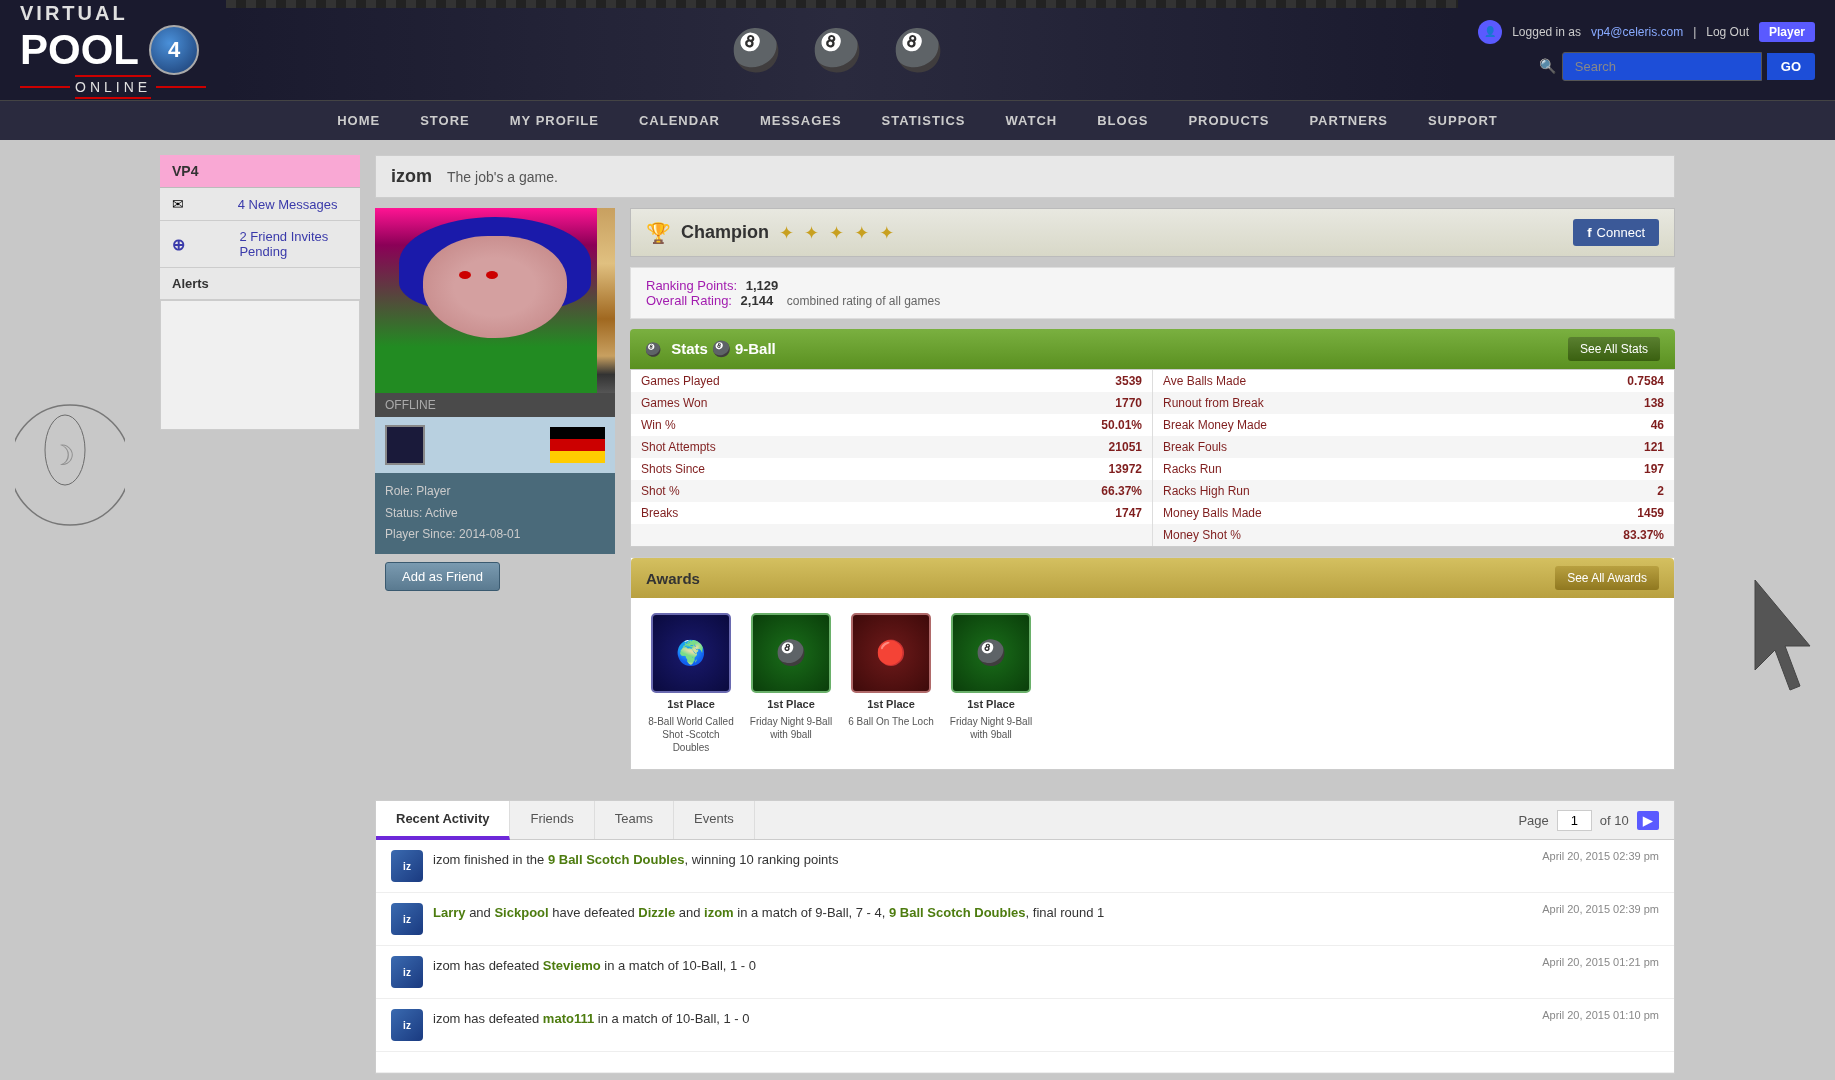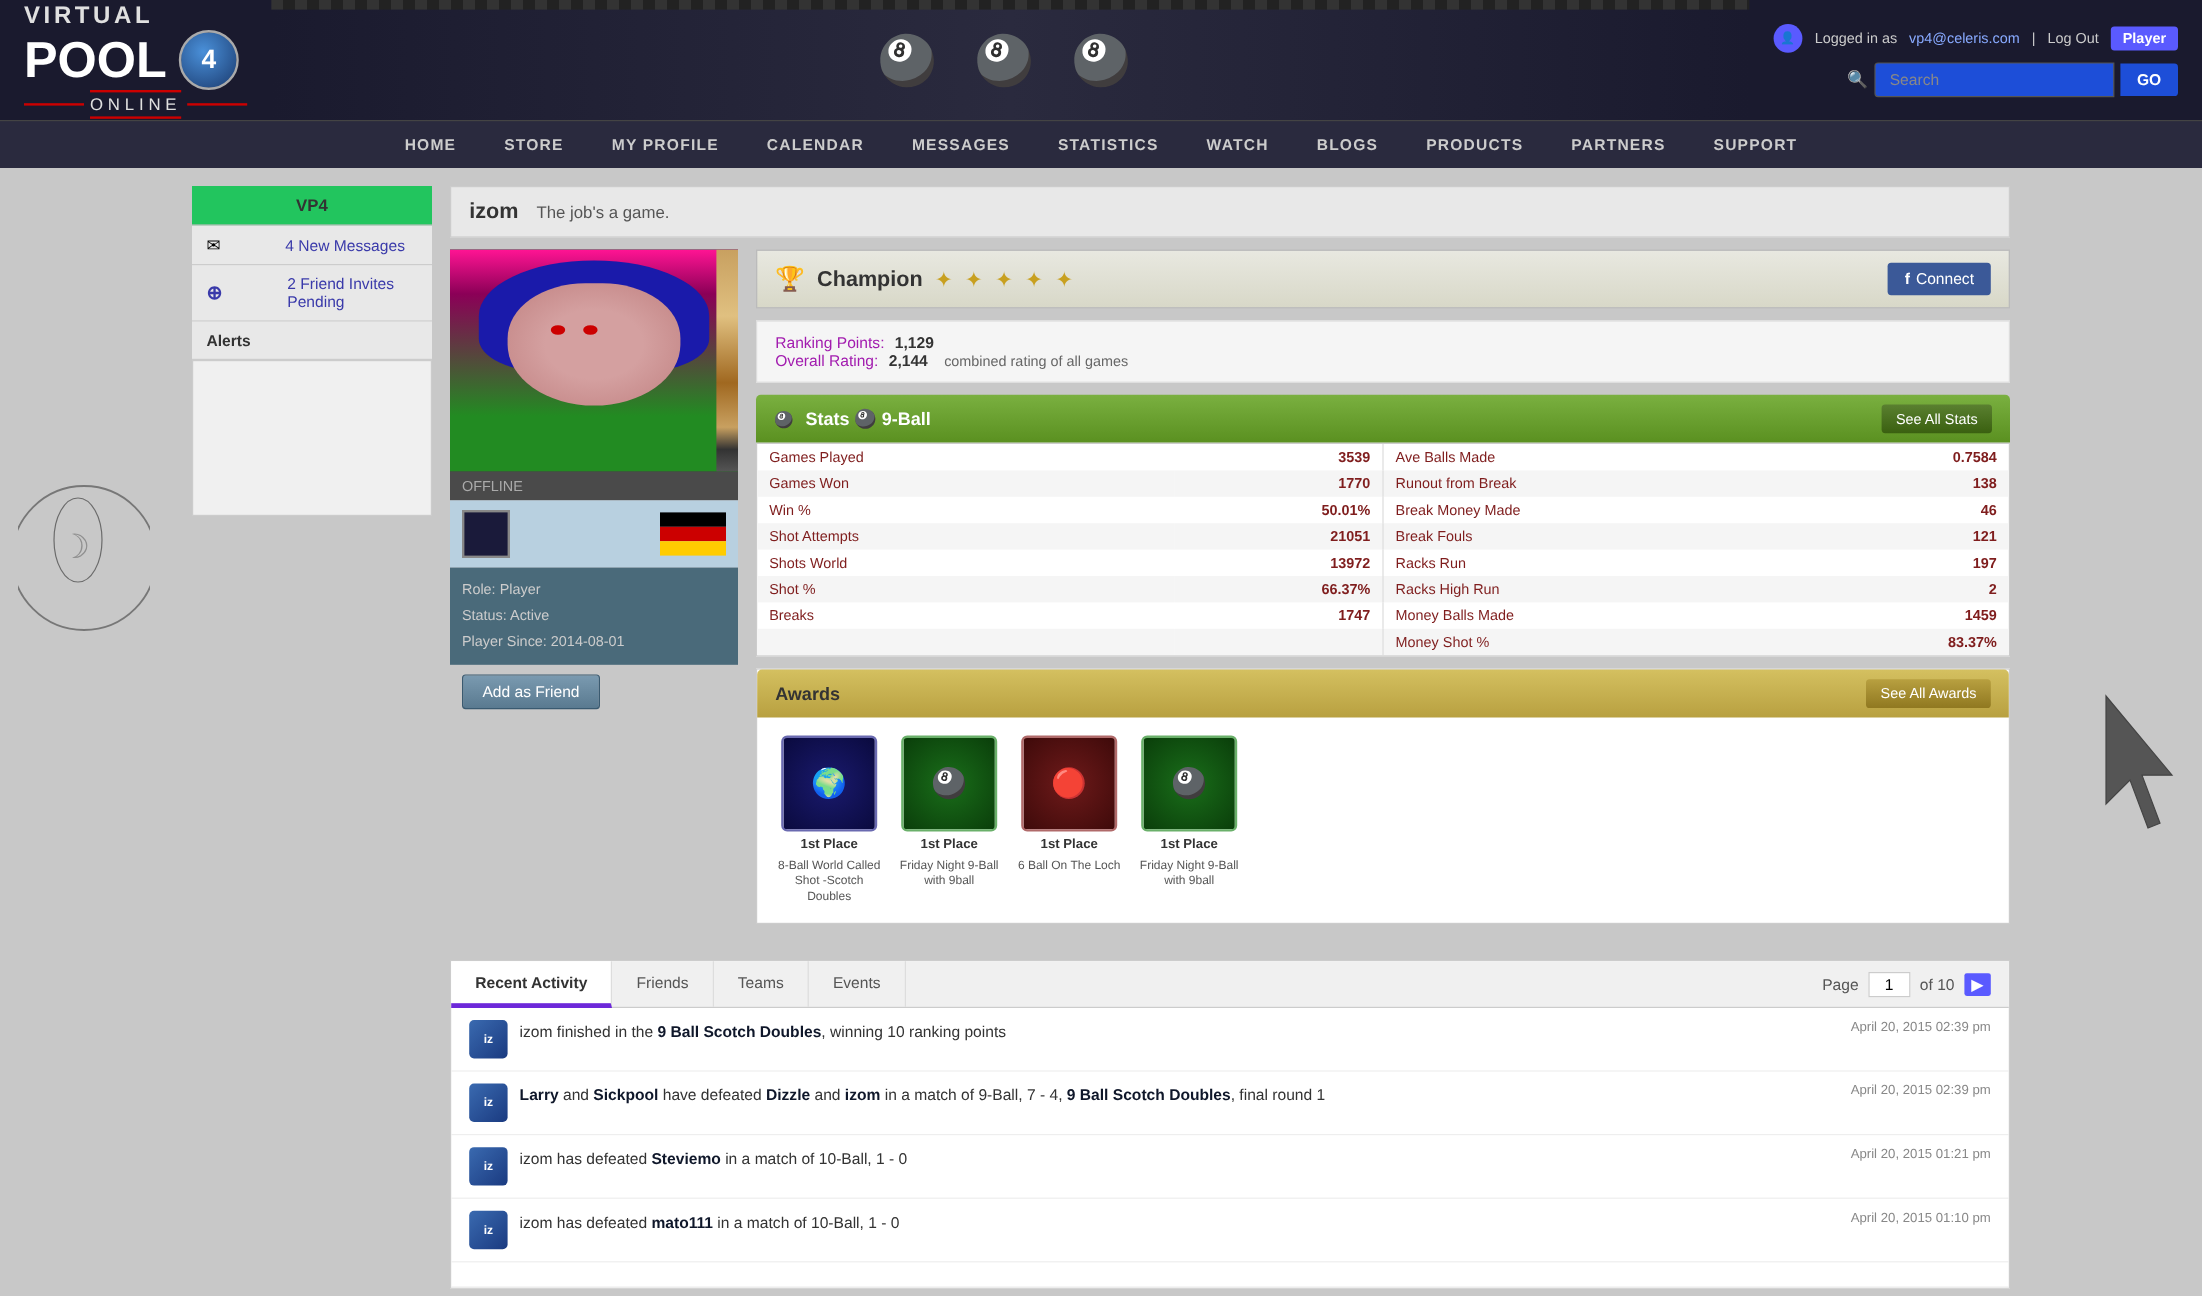--- a/index.html
+++ b/index.html
@@ -26,21 +26,21 @@
 
     
     #nav { background: #2a2a3e; height: 40px; display: flex; align-items: center; justify-content: center; gap: 30px; border-top: 1px solid #444; }
     .nav-item { color: #ccc; text-decoration: none; font-size: 13px; font-weight: bold; letter-spacing: 1px; cursor: pointer; padding: 10px 5px; }
 
     
     #main { display: flex; padding: 15px 160px 15px 160px; gap: 15px; }
     
     
     #sidebar { width: 200px; flex-shrink: 0; }
-    #sidebar-vp4 { background: #22c55e; padding: 8px 12px; font-weight: bold; font-size: 14px; color: #333; border-bottom: 1px solid #bbb; text-align: center; }
+    #sidebar-vp4 { background: #f9a8d4; padding: 8px 12px; font-weight: bold; font-size: 14px; color: #333; border-bottom: 1px solid #bbb; }
     #sidebar-messages { background: #e8e8e8; padding: 8px 12px; display: flex; align-items: center; gap: 8px; border-bottom: 1px solid #ccc; cursor: pointer; }
     #sidebar-friends { background: #e8e8e8; padding: 8px 12px; display: flex; align-items: center; gap: 8px; border-bottom: 1px solid #ccc; cursor: pointer; }
     .sidebar-icon { font-size: 14px; }
     .sidebar-link { color: #3a3aaa; font-size: 13px; text-decoration: none; margin-left: 46px; }
     #alerts-section { background: #e8e8e8; padding: 8px 12px; font-weight: bold; font-size: 13px; color: #333; border-bottom: 1px solid #ccc; }
     #alerts-body { background: #f0f0f0; height: 130px; border: 1px solid #ccc; }
 
     
     #profile-area { flex: 1; }
     #profile-header { background: #e8e8e8; padding: 10px 15px; display: flex; align-items: center; gap: 15px; margin-bottom: 10px; border: 1px solid #ccc; }
@@ -111,21 +111,21 @@
     #activity-tabs { display: flex; border-bottom: 1px solid #ccc; background: #f0f0f0; }
     .activity-tab { padding: 10px 20px; cursor: pointer; font-size: 13px; color: #555; border-right: 1px solid #ddd; }
     .activity-tab.active { background: white; color: #333; font-weight: bold; border-bottom: 4px solid #6d28d9; margin-bottom: -1px; }
     #activity-pagination { margin-left: auto; display: flex; align-items: center; gap: 8px; padding: 5px 15px; font-size: 13px; color: #555; }
     #page-input { width: 35px; border: 1px solid #ccc; padding: 2px 5px; text-align: center; font-size: 13px; }
     #next-page-btn { background: #5a5aff; color: white; border: none; padding: 2px 6px; cursor: pointer; border-radius: 2px; }
     #activity-list { padding: 0; }
     .activity-item { display: flex; align-items: flex-start; padding: 10px 15px; border-bottom: 1px solid #eee; gap: 10px; }
     .activity-avatar { width: 32px; height: 32px; background: linear-gradient(135deg, #3a6ab0, #1a3a80); border-radius: 4px; flex-shrink: 0; display: flex; align-items: center; justify-content: center; color: white; font-size: 10px; font-weight: bold; }
     .activity-text { flex: 1; font-size: 13px; color: #333; line-height: 1.5; }
-    .activity-link { color: #0f172a; text-decoration: none; font-weight: bold; }
+    .activity-link { color: #4d7c0f; text-decoration: none; font-weight: bold; }
     .activity-time { font-size: 11px; color: #888; white-space: nowrap; margin-left: auto; }
 
     
     #left-deco { position: fixed; left: 0; top: 350px; width: 140px; height: 200px; display: flex; align-items: center; justify-content: center; }
     #right-deco { position: fixed; right: 0; top: 550px; width: 120px; height: 200px; display: flex; align-items: center; justify-content: center; }
     .moon-svg { opacity: 0.7; }
   </style>
 </head>
 <body>
 
@@ -299,21 +299,21 @@
     <td class="stats-divider stats-label">Break Money Made</td>
     <td class="stats-value">46</td>
                 </tr>
                 <tr>
                   <td class="stats-label">Shot Attempts</td>
     <td class="stats-value">21051</td>
     <td class="stats-divider stats-label">Break Fouls</td>
     <td class="stats-value">121</td>
                 </tr>
                 <tr>
-                  <td class="stats-label">Shots World</td>
+                  <td class="stats-label">Shots Since</td>
     <td class="stats-value">13972</td>
     <td class="stats-divider stats-label">Racks Run</td>
     <td class="stats-value">197</td>
                 </tr>
                 <tr>
                   <td class="stats-label">Shot %</td>
     <td class="stats-value">66.37%</td>
     <td class="stats-divider stats-label">Racks High Run</td>
     <td class="stats-value">2</td>
                 </tr>

